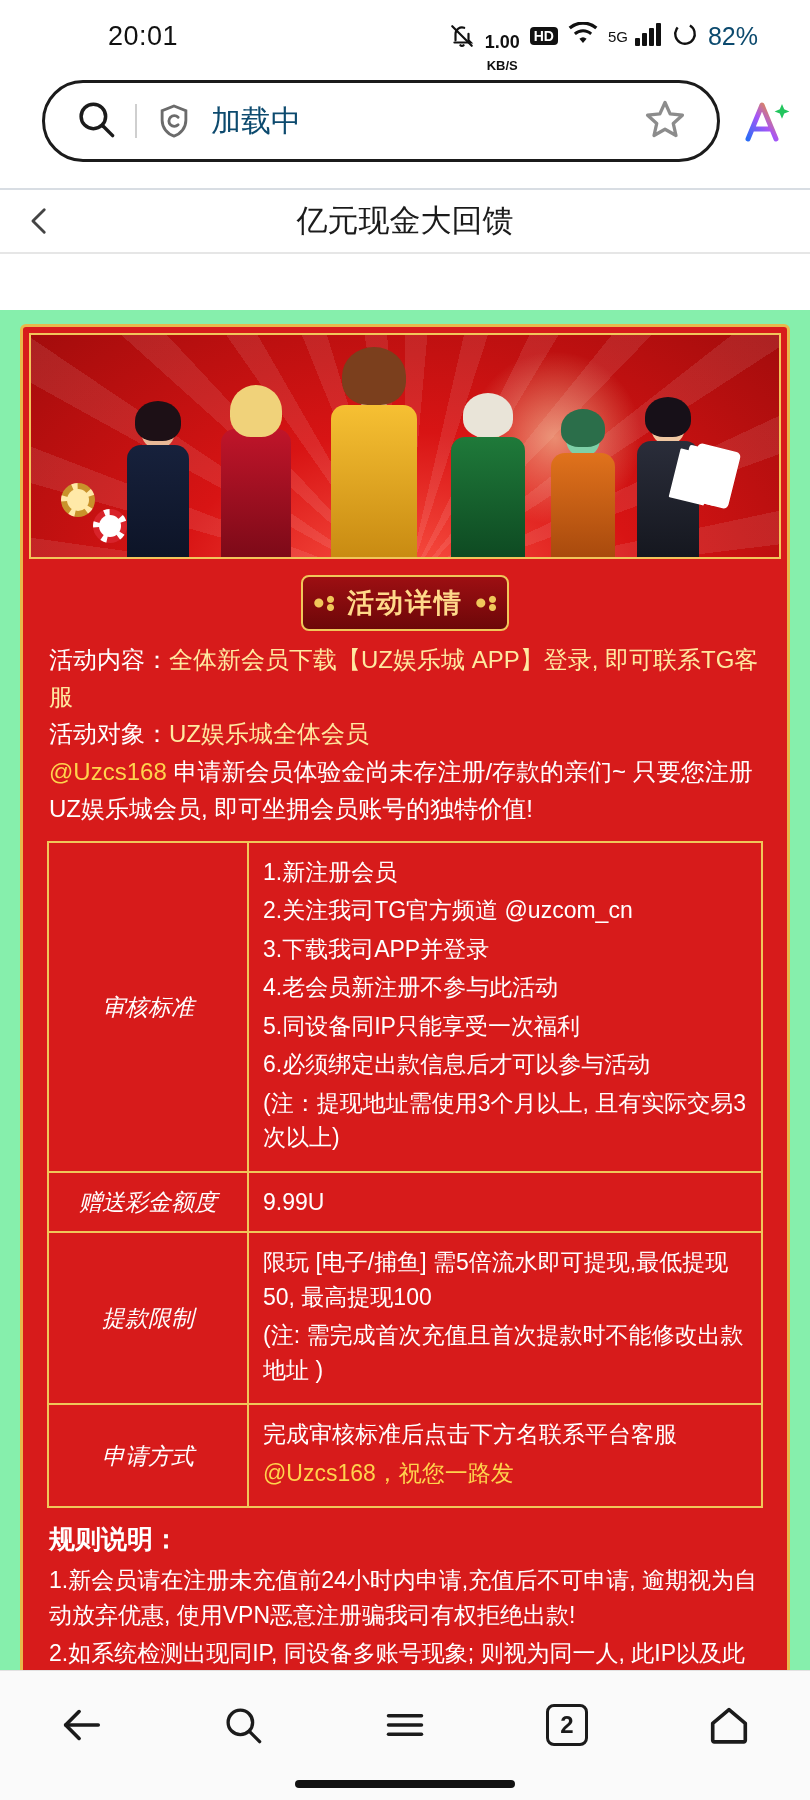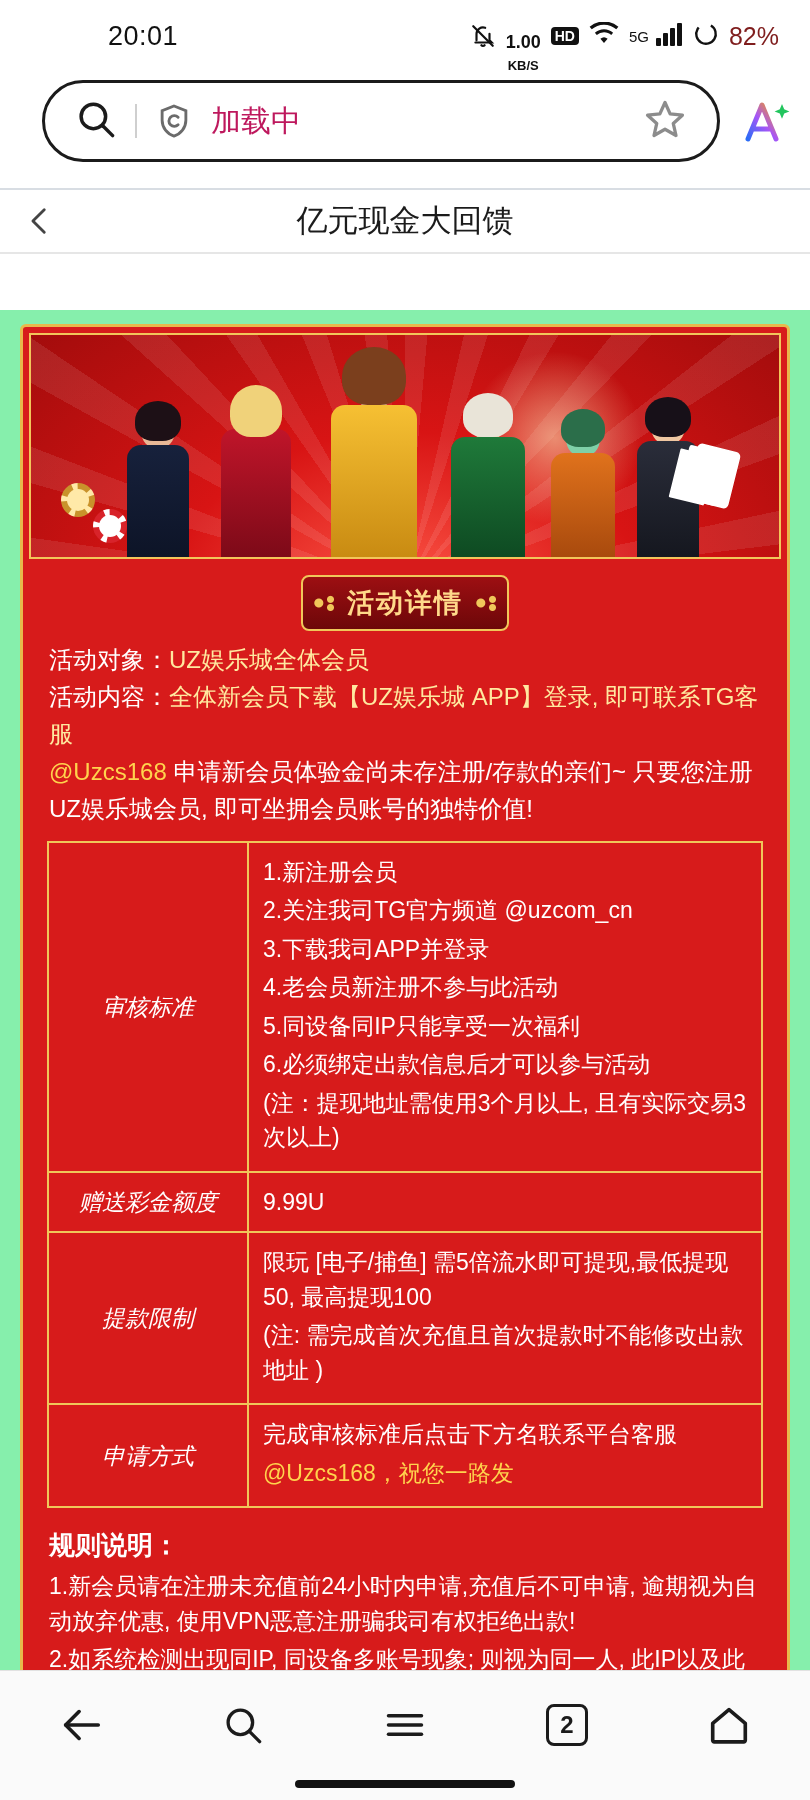--- a/index.html
+++ b/index.html
@@ -11,21 +11,21 @@
     overflow: hidden;
   }
   body { position: relative; }
 
   
   .statusbar {
     height: 72px;
     display: flex;
     align-items: center;
     justify-content: space-between;
-    padding: 0 31px 0 0;
+    padding: 0 52px 0 0;
     background: #fff;
   }
   .status-time {
     font-size: 27px;
     color: #111;
     font-weight: 500;
     margin-left: 108px;
     letter-spacing: 0.5px;
   }
   .status-right {
@@ -53,21 +53,21 @@
   }
   .five-g {
     font-size: 15px;
     font-weight: 400;
     color: #111;
     line-height: 1;
     margin-right: -4px;
   }
   .batt-pct {
     font-size: 25px;
-    color: #7f1d1d;
+    color: #0c4a6e;
     font-weight: 500;
   }
 
   
   .urlbar-wrap {
     display: flex;
     align-items: center;
     padding: 8px 20px 26px 42px;
     gap: 18px;
   }
@@ -88,21 +88,21 @@
     background: #cfcfcf;
   }
   .shield-c {
     width: 38px; height: 38px;
     display: flex; align-items: center; justify-content: center;
     color: #6b6b6b;
   }
   .url-text {
     flex: 1;
     font-size: 30px;
-    color: #be185d;
+    color: #0c4a6e;
   }
   .star-ic { color: #8c8c8c; }
   .ai-logo { width: 52px; height: 52px; }
 
   .thin-rule { height: 2px; background: #d8dde3; }
 
   
   .page-header {
     height: 64px;
     display: flex;
@@ -276,21 +276,21 @@
     text-align: center;
     font-size: 24px;
     font-style: italic;
   }
   td.v ul { list-style: none; }
   td.v li { margin-bottom: 4px; }
   .lnk { color: #ffd34d; }
 
   
   .rules {
-    padding: 20px 26px 0 26px;
+    padding: 14px 26px 0 26px;
     color: #fff;
   }
   .rules h4 {
     font-size: 26px;
     margin-bottom: 6px;
     font-weight: 700;
   }
   .rules p {
     font-size: 23px;
     line-height: 1.5;
@@ -462,24 +462,24 @@
         <div class="card-fan"></div>
       </div>
     </div>
 
     <div class="ribbon-row">
       <div class="ribbon">活动详情</div>
     </div>
 
     <div class="intro">
       <div>
-        <span class="lbl">活动对象：</span><span class="hl">UZ娱乐城全体会员</span>
+        <span class="lbl">活动内容：</span><span class="hl">全体新会员下载【UZ娱乐城 APP】登录, 即可联系TG客服</span>
       </div>
       <div>
-        <span class="lbl">活动内容：</span><span class="hl">全体新会员下载【UZ娱乐城 APP】登录, 即可联系TG客服</span>
+        <span class="lbl">活动对象：</span><span class="hl">UZ娱乐城全体会员</span>
       </div>
       <div>
         <span class="at">@Uzcs168</span>
         <span>申请新会员体验金尚未存注册/存款的亲们~ 只要您注册</span>
       </div>
       <div>UZ娱乐城会员, 即可坐拥会员账号的独特价值!</div>
     </div>
 
     <table class="detail">
       <tbody>

